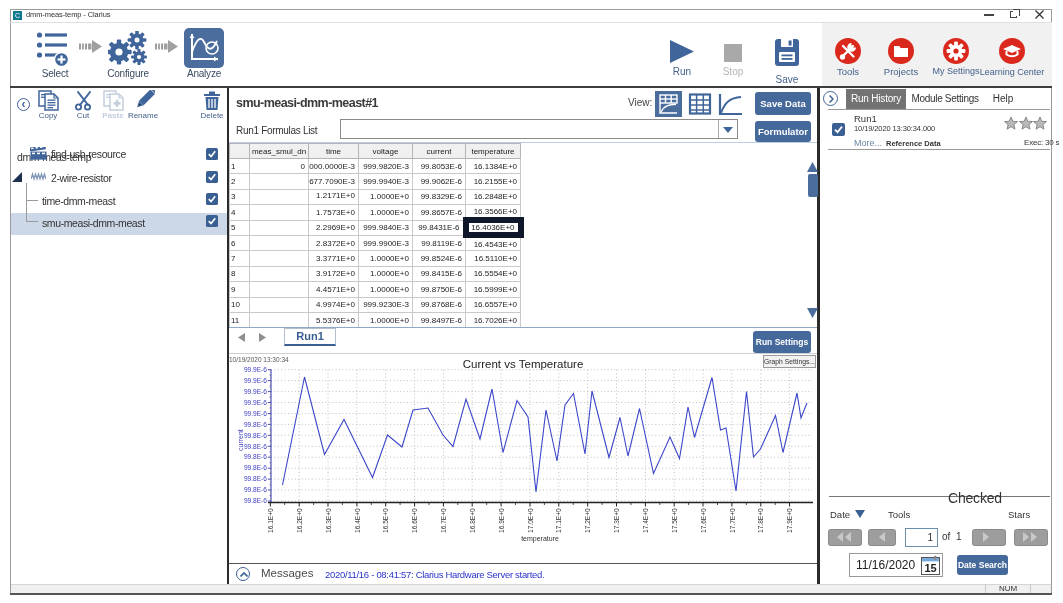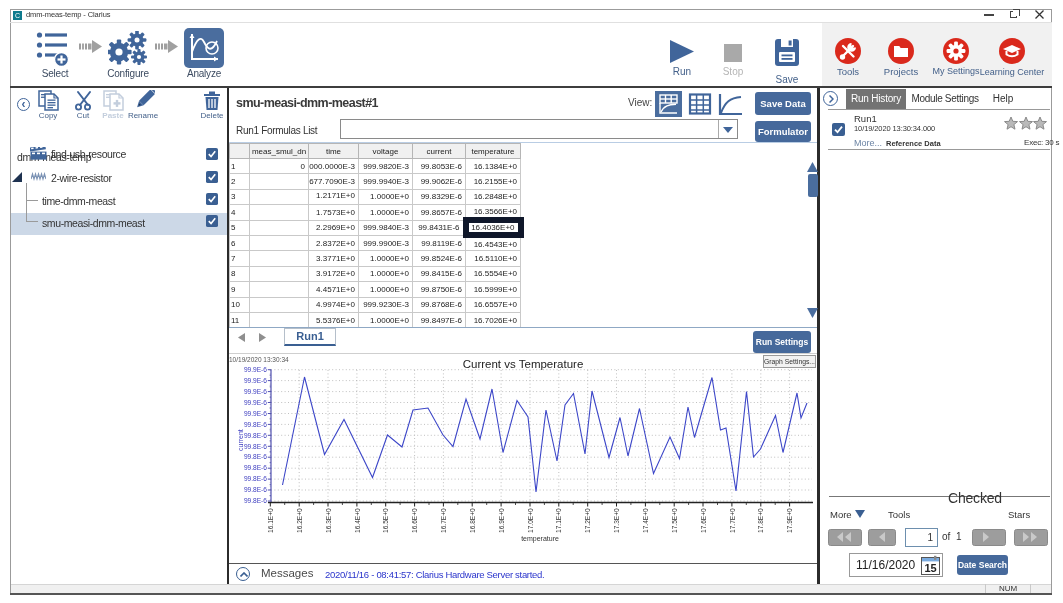--- a/index.html
+++ b/index.html
@@ -578,21 +578,21 @@
     </svg>
 <svg class="abs" style="left:1018.5px;top:116px;" width="14" height="14" viewBox="0 0 14 13">
       <polygon points="7,0.5 8.8,4.8 13.5,5.1 9.9,8.1 11,12.7 7,10.2 3,12.7 4.1,8.1 0.5,5.1 5.2,4.8" fill="#b9b9b9" stroke="#8a8a8a" stroke-width="1"></polygon>
     </svg>
 <svg class="abs" style="left:1033.0px;top:116px;" width="14" height="14" viewBox="0 0 14 13">
       <polygon points="7,0.5 8.8,4.8 13.5,5.1 9.9,8.1 11,12.7 7,10.2 3,12.7 4.1,8.1 0.5,5.1 5.2,4.8" fill="#b9b9b9" stroke="#8a8a8a" stroke-width="1"></polygon>
     </svg>
 <div class="abs" style="left:1024px;top:138px;font-size:8px;letter-spacing:-0.2px;color:#333;">Exec: 30 s</div>
 <div class="abs" style="left:828px;top:149px;width:222px;height:1px;background:#999;"></div>
 <div class="abs" style="left:829px;top:496px;width:221px;height:1px;background:#777;"></div>
-<div class="abs" style="left:830px;top:509px;font-size:9.5px;color:#333;">More</div>
+<div class="abs" style="left:830px;top:509px;font-size:9.5px;color:#333;">Date</div>
 <svg class="abs" style="left:855px;top:510px;" width="10" height="8" viewBox="0 0 10 8">
       <path d="M0 0 L10 0 L5 8 Z" fill="#3a5f92"></path>
     </svg>
 <div class="abs" style="left:888px;top:509px;font-size:9.5px;color:#333;">Tools</div>
 <div class="abs" style="left:948px;top:490px;font-size:14px;letter-spacing:-0.2px;color:#333;">Checked</div>
 <div class="abs" style="left:1008px;top:509px;font-size:9.5px;color:#333;">Stars</div>
 <svg class="abs" style="left:828px;top:529px;" width="34" height="17" viewBox="0 0 34 17">
       <rect x="0.5" y="0.5" width="33" height="16" rx="2" fill="#9d9d9d" stroke="#8a8a8a"></rect>
       <path d="M15 3 L9 8 L15 13 Z" fill="#c9c9c9"></path>
       <path d="M23 3 L17 8 L23 13 Z" fill="#c9c9c9"></path>

